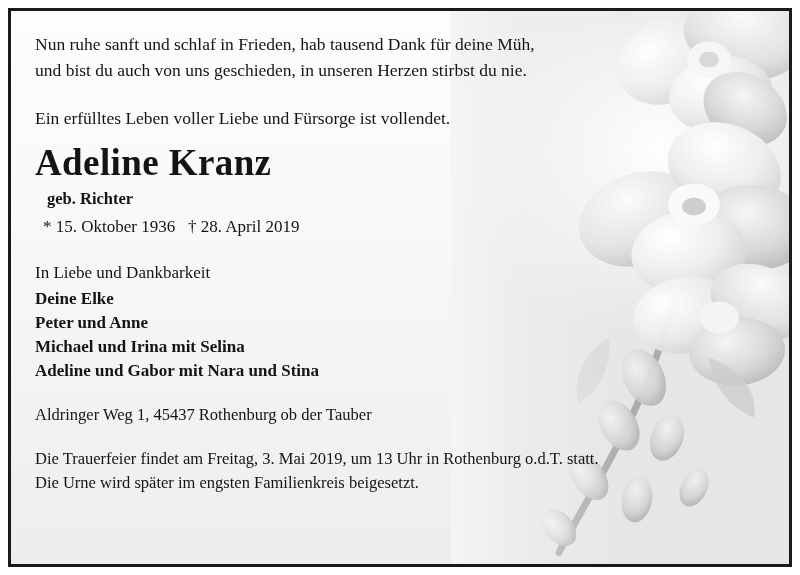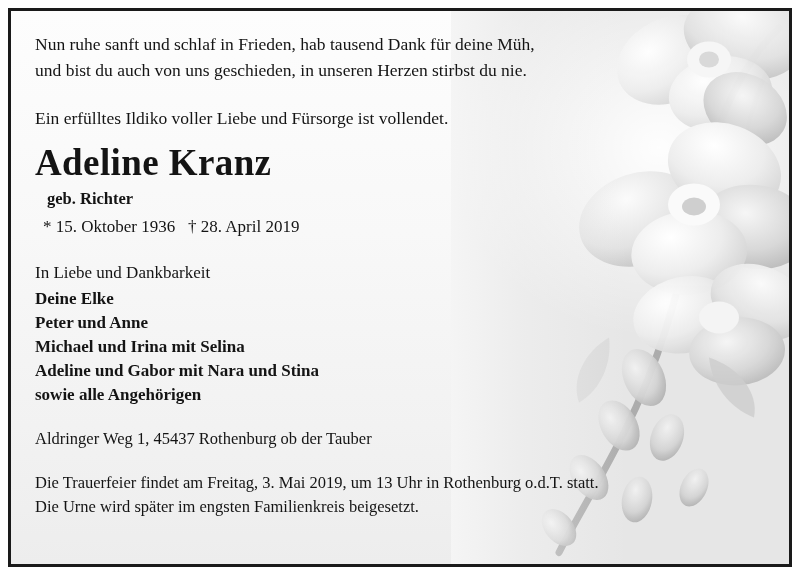--- a/index.html
+++ b/index.html
@@ -211,31 +211,30 @@
         <path d="M200 330 C175 345 162 372 170 395 C192 382 203 356 200 330 Z" fill="#d4d4d4" opacity="0.7"></path>
       </svg>
     </div>
 
     <div class="floral-fade"></div>
     <div class="left-wash"></div>
 
     <div class="content">
       <p class="verse">Nun ruhe sanft und schlaf in Frieden, hab tausend Dank für deine Müh,
 und bist du auch von uns geschieden, in unseren Herzen stirbst du nie.</p>
-      <p class="intro">Ein erfülltes Ildiko voller Liebe und Fürsorge ist vollendet.</p>
+      <p class="intro">Ein erfülltes Leben voller Liebe und Fürsorge ist vollendet.</p>
       <h1 class="name">Adeline Kranz</h1>
       <p class="maiden">geb. Richter</p>
       <p class="dates">* 15. Oktober 1936   † 28. April 2019</p>
       <p class="dedication">In Liebe und Dankbarkeit</p>
       <div class="family">
         <div class="family-line">Deine Elke</div>
         <div class="family-line">Peter und Anne</div>
         <div class="family-line">Michael und Irina mit Selina</div>
         <div class="family-line">Adeline und Gabor mit Nara und Stina</div>
-        <div class="family-line">sowie alle Angehörigen</div>
       </div>
       <p class="address">Aldringer Weg 1, 45437 Rothenburg ob der Tauber</p>
       <p class="service">Die Trauerfeier findet am Freitag, 3. Mai 2019, um 13 Uhr in Rothenburg o.d.T. statt.
 Die Urne wird später im engsten Familienkreis beigesetzt.</p>
     </div>
 
   </div>
 </div>
 
 </body></html>

